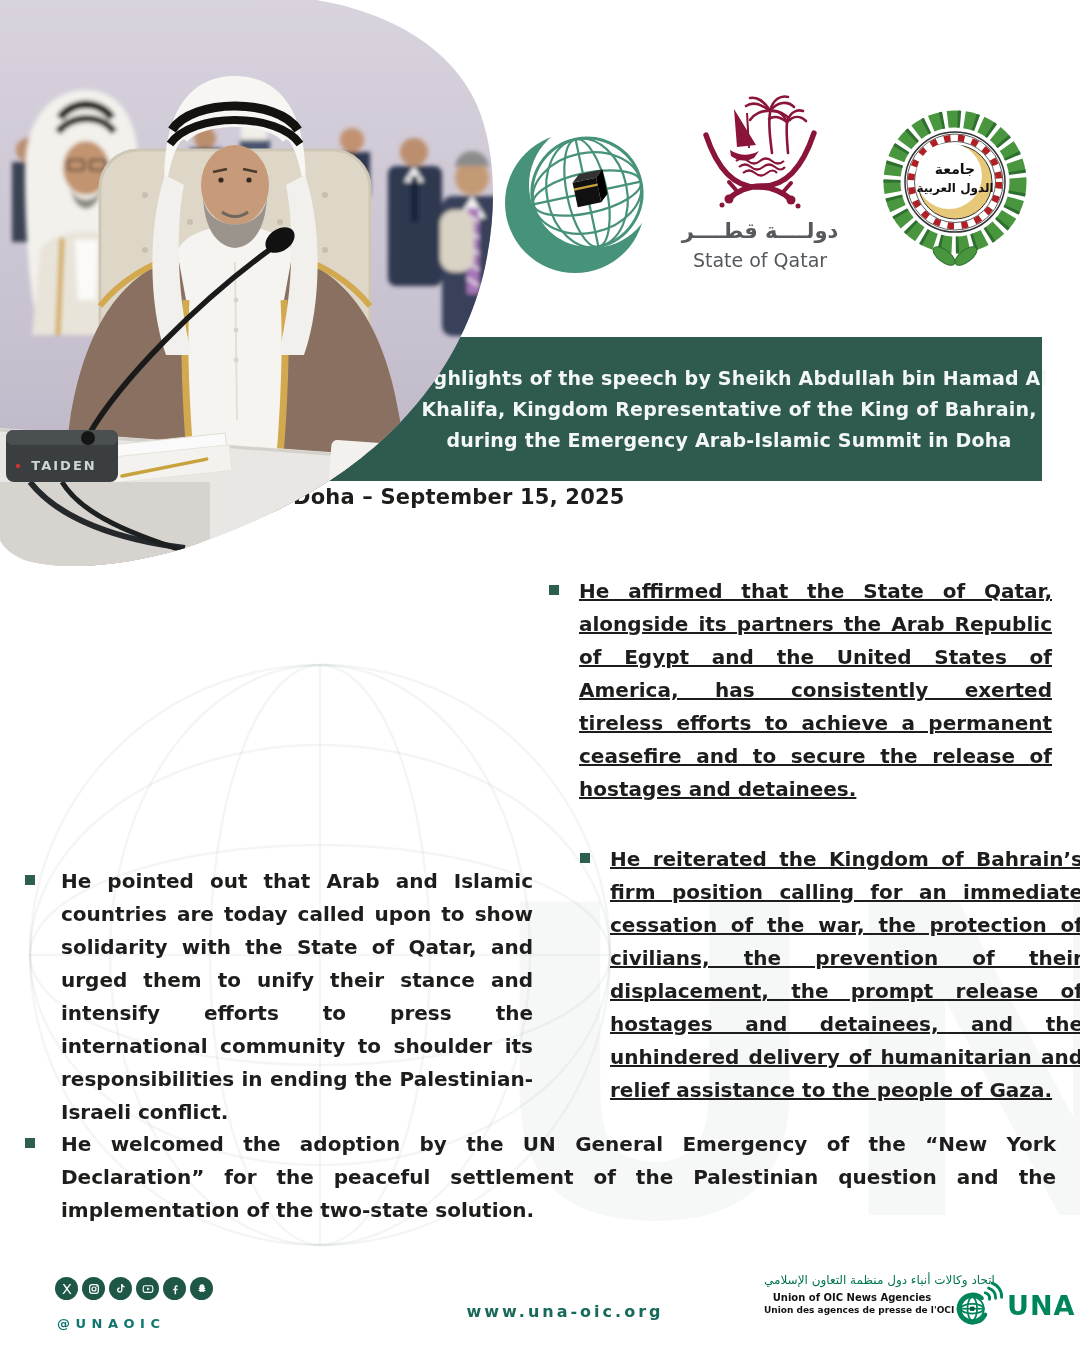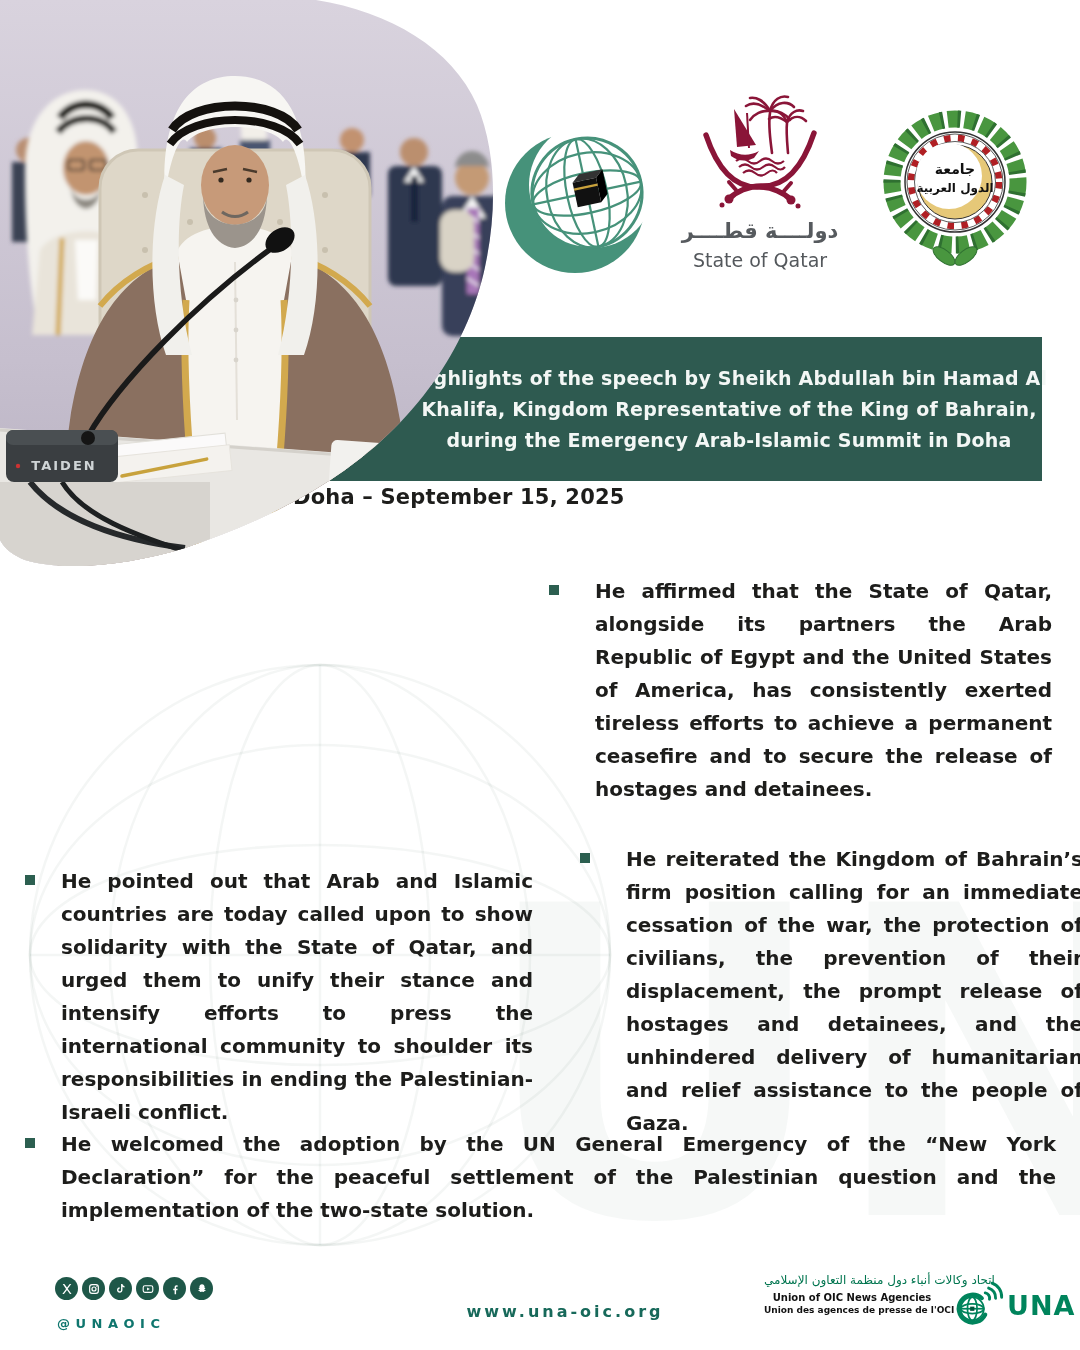--- a/index.html
+++ b/index.html
@@ -38,21 +38,21 @@
   }
   .bullet-text{
     flex:1;font-weight:bold;font-size:20px;line-height:33px;color:#1D1D1B;
     text-align:justify;margin-left:26px;
   }
   .b-l1{left:25px;top:575px;width:508px;}
   .b-l2{left:25px;top:865px;width:508px;}
   .b-r1{left:549px;top:575px;width:503px;}
   .b-r2{left:580px;top:843px;width:503px;}
   .b-f1{left:25px;top:1128px;width:1031px;}
-  .b-r1 .bullet-text,.b-r2 .bullet-text{margin-left:36px;}
+  .b-r1 .bullet-text,.b-r2 .bullet-text{margin-left:20px;text-decoration:underline;}
   
   .social-row{left:55px;top:1277px;display:flex;gap:4px;z-index:2;}
   .social-circle{
     width:23px;height:23px;border-radius:50%;background:#1E5748;
     display:flex;align-items:center;justify-content:center;
   }
   .social-circle svg{width:16px;height:16px;display:block;}
   .handle{
     left:57px;top:1316px;font-size:13px;font-weight:bold;color:#0f766e;
     letter-spacing:5.5px;white-space:nowrap;z-index:2;

